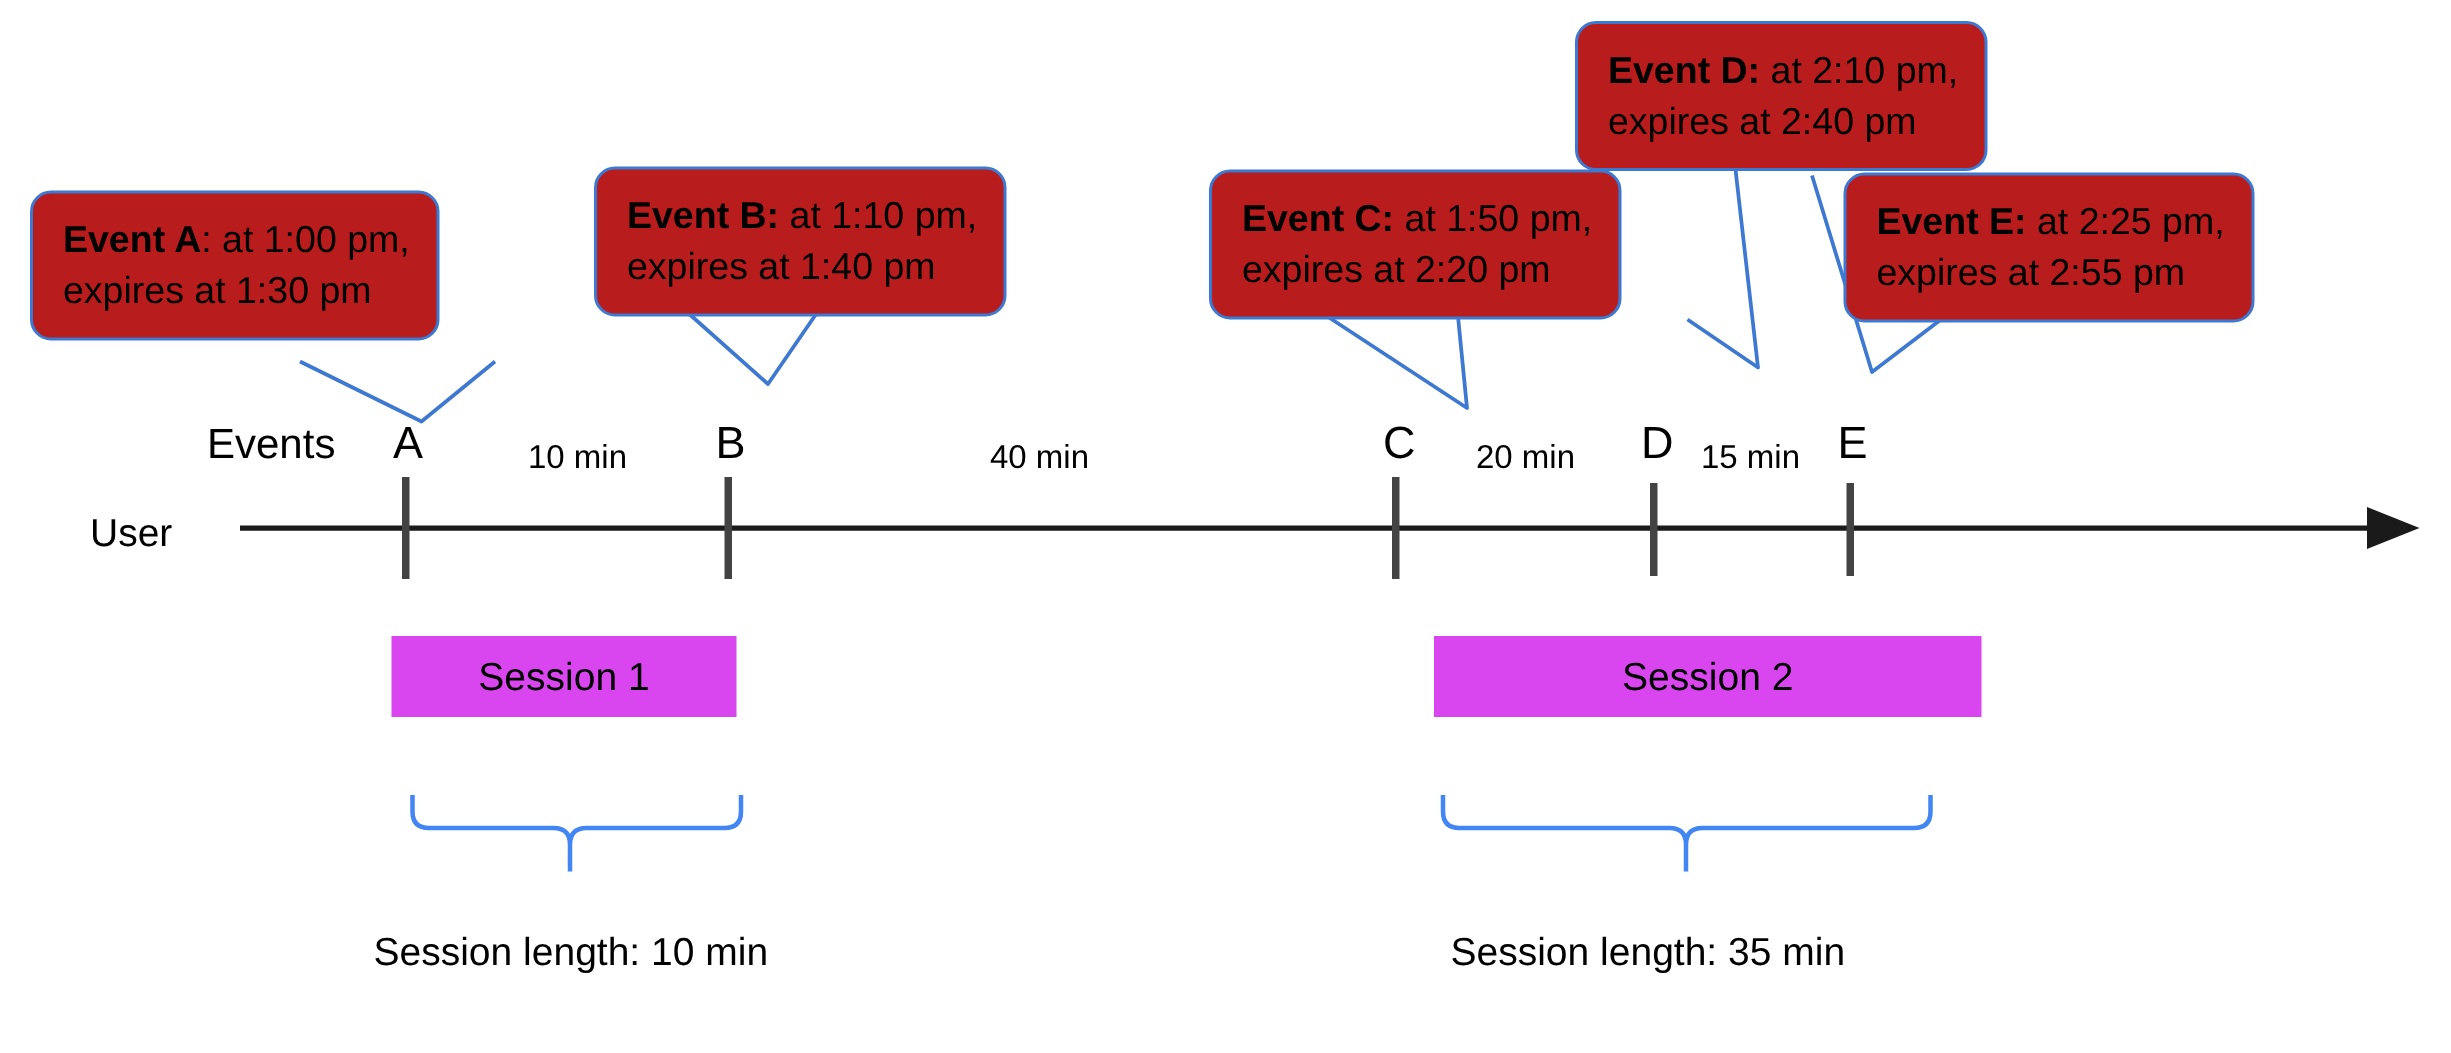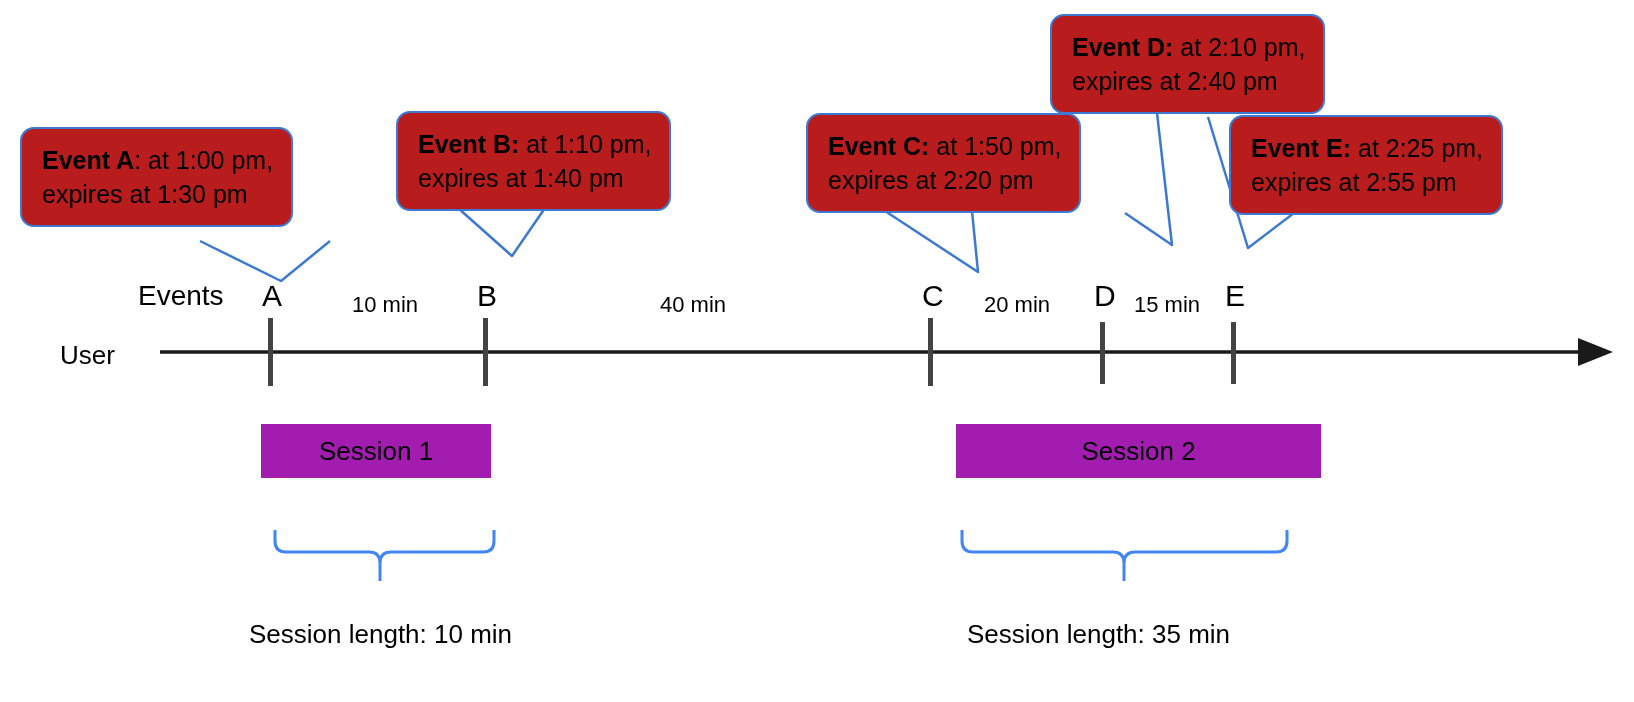--- a/index.html
+++ b/index.html
@@ -64,21 +64,21 @@
   .lbl-gap {
     font-size: 22px;
     line-height: 22px;
   }
   .lbl-sesslen {
     font-size: 26px;
     line-height: 26px;
   }
   .session-bar {
     position: absolute;
-    background: #a21caf;
+    background: #d946ef;
     display: flex;
     align-items: center;
     justify-content: center;
     color: #000000;
     font-size: 26px;
     z-index: 2;
   }
 </style>
 </head>
 <body>

